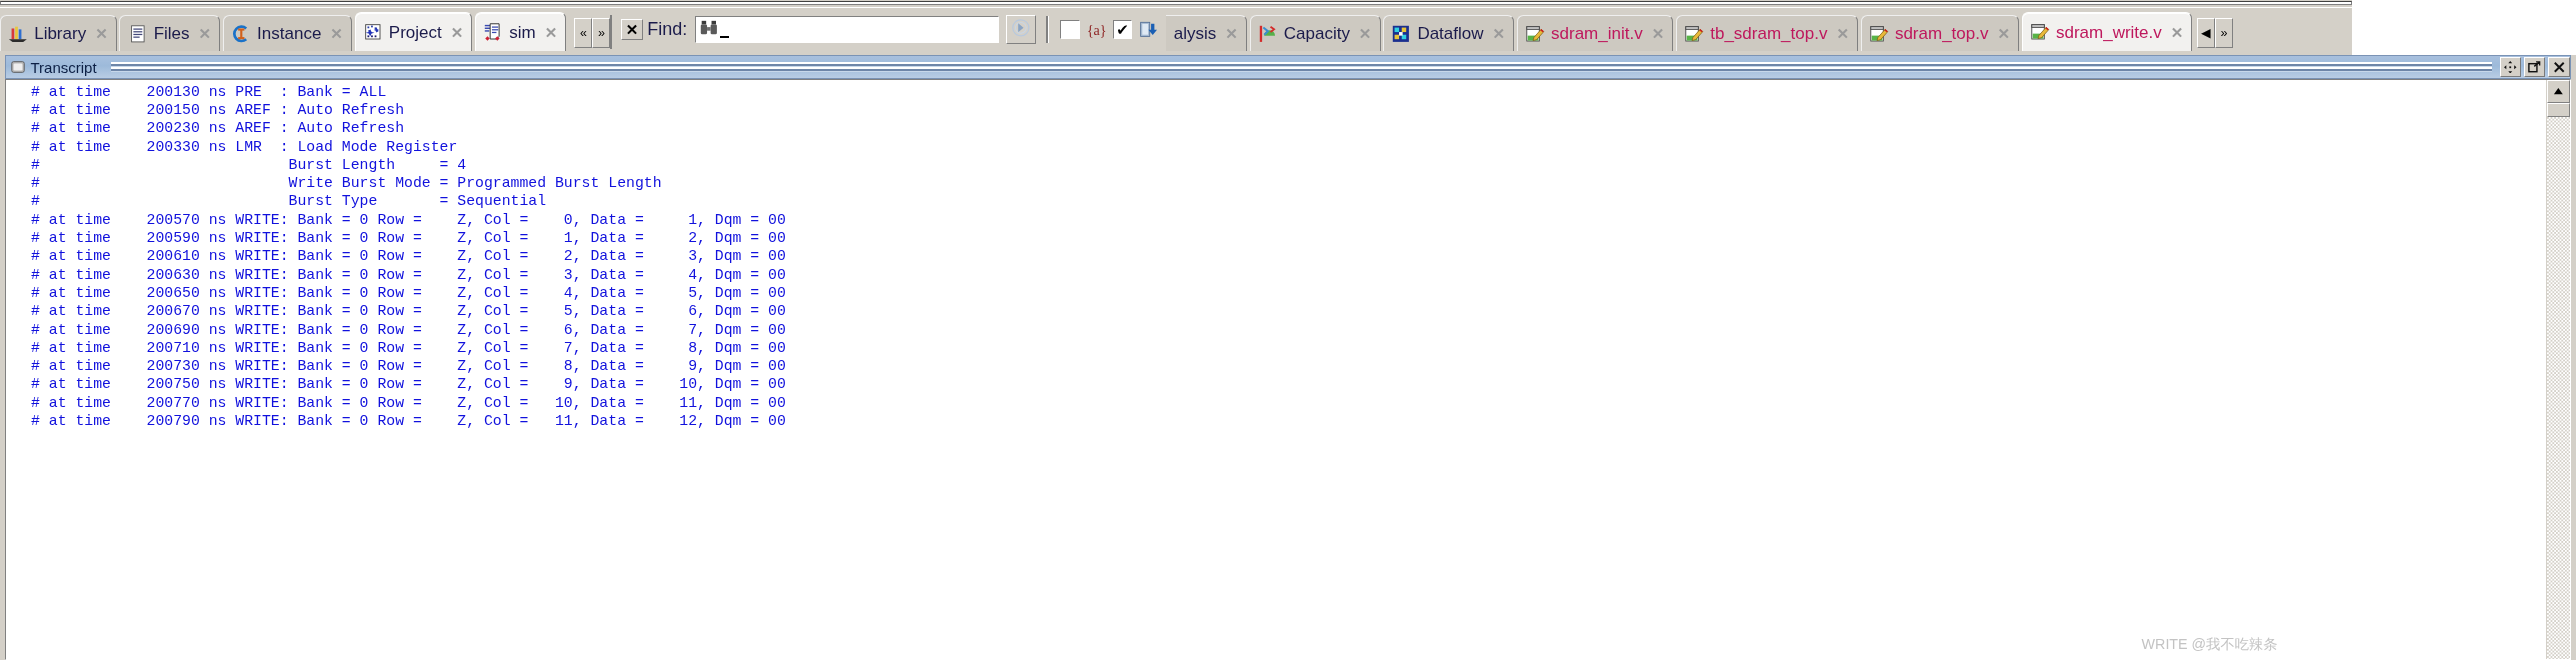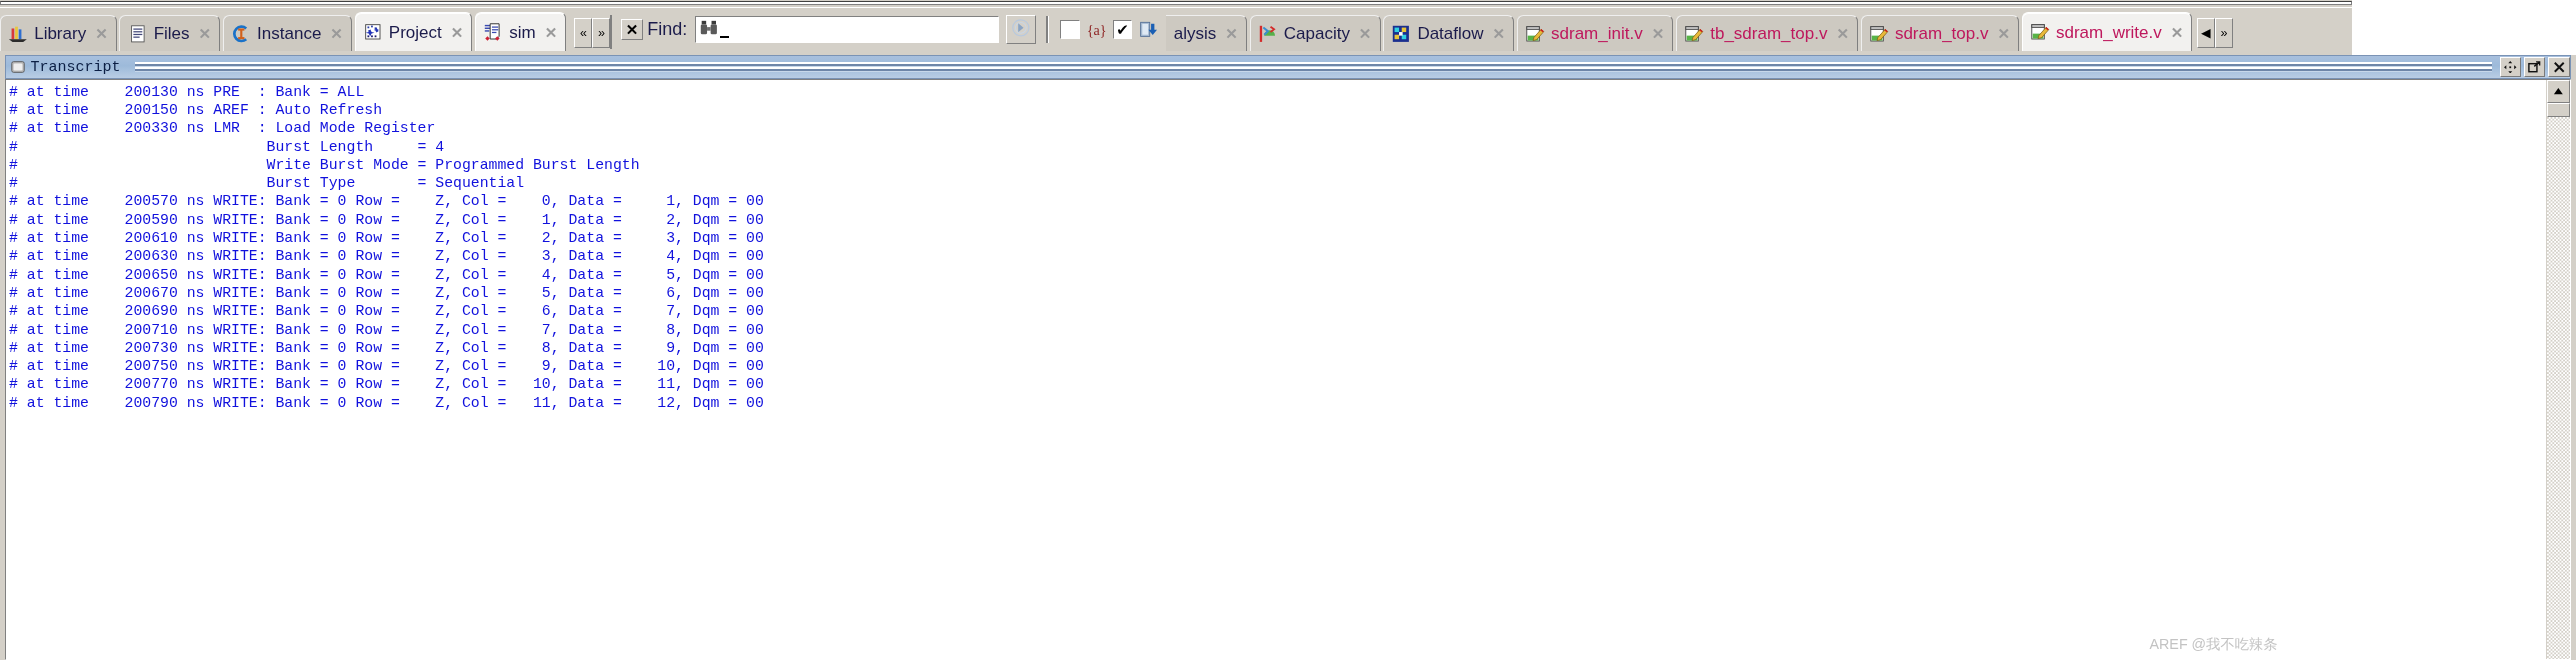--- a/index.html
+++ b/index.html
@@ -219,21 +219,21 @@
     height: 24px;
     margin: 0 5.4px 0 5.4px;
     background: linear-gradient(to bottom, #a8c0de 0%, #9dbada 45%, #b9cde4 100%);
     display: flex;
     align-items: center;
     border: 0.9px solid #7a93b5;
     box-sizing: border-box;
   }
   .pane-title-icon { margin: 0 4.5px 0 3.6px; width: 16px; height: 16px; }
   .pane-title-text {
-    font-family: Liberation Mono, monospace;
+    font-family: Liberation Sans, sans-serif;
     font-size: 15px;
     color: #0c1f44;
     margin-right: 9px;
     white-space: nowrap;
   }
   .grip {
     flex: 1 1 auto;
     height: 10.7px;
     background: repeating-linear-gradient(
       to bottom,
@@ -259,20 +259,21 @@
     position: absolute;
     left: 5.4px;
     right: 5.4px;
     top: 24px;
     bottom: 0;
     background: #ffffff;
     border: 1.8px solid;
     border-color: #808080 #ffffff #ffffff #808080;
     box-sizing: border-box;
     display: flex;
+    padding-left: 22px;
   }
 
   .transcript {
     flex: 1 1 auto;
     position: relative;
     overflow: hidden;
     background: #ffffff;
     padding: 2.7px 0 0 2.7px;
   }
   .tline {
@@ -610,38 +611,39 @@
             <path d="M2 2 L12 12 M12 2 L2 12" stroke="#111" stroke-width="2.2"></path>
           </svg>
         </span>
       </span>
     </div>
 
     <div class="pane-body">
       <div class="transcript">
         <div class="tline"># at time    200130 ns PRE  : Bank = ALL</div>
         <div class="tline"># at time    200150 ns AREF : Auto Refresh</div>
+        <div class="tline"># at time    200230 ns AREF : Auto Refresh</div>
         <div class="tline"># at time    200330 ns LMR  : Load Mode Register</div>
         <div class="tline">#                            Burst Length     = 4</div>
         <div class="tline">#                            Write Burst Mode = Programmed Burst Length</div>
         <div class="tline">#                            Burst Type       = Sequential</div>
         <div class="tline"># at time    200570 ns WRITE: Bank = 0 Row =    Z, Col =    0, Data =     1, Dqm = 00</div>
         <div class="tline"># at time    200590 ns WRITE: Bank = 0 Row =    Z, Col =    1, Data =     2, Dqm = 00</div>
         <div class="tline"># at time    200610 ns WRITE: Bank = 0 Row =    Z, Col =    2, Data =     3, Dqm = 00</div>
         <div class="tline"># at time    200630 ns WRITE: Bank = 0 Row =    Z, Col =    3, Data =     4, Dqm = 00</div>
         <div class="tline"># at time    200650 ns WRITE: Bank = 0 Row =    Z, Col =    4, Data =     5, Dqm = 00</div>
         <div class="tline"># at time    200670 ns WRITE: Bank = 0 Row =    Z, Col =    5, Data =     6, Dqm = 00</div>
         <div class="tline"># at time    200690 ns WRITE: Bank = 0 Row =    Z, Col =    6, Data =     7, Dqm = 00</div>
         <div class="tline"># at time    200710 ns WRITE: Bank = 0 Row =    Z, Col =    7, Data =     8, Dqm = 00</div>
         <div class="tline"># at time    200730 ns WRITE: Bank = 0 Row =    Z, Col =    8, Data =     9, Dqm = 00</div>
         <div class="tline"># at time    200750 ns WRITE: Bank = 0 Row =    Z, Col =    9, Data =    10, Dqm = 00</div>
         <div class="tline"># at time    200770 ns WRITE: Bank = 0 Row =    Z, Col =   10, Data =    11, Dqm = 00</div>
         <div class="tline"># at time    200790 ns WRITE: Bank = 0 Row =    Z, Col =   11, Data =    12, Dqm = 00</div>
 
-        <div class="watermark">AREF @我不吃辣条</div>
+        <div class="watermark">WRITE @我不吃辣条</div>
       </div>
 
       <div class="vscroll">
         <div class="vs-btn">
           <svg width="10.7" height="9" viewBox="0 0 12 10">
             <path d="M6 1 L11 8 L1 8 Z" fill="#000"></path>
           </svg>
         </div>
         <div class="vs-thumb"></div>
         <div class="vs-track"></div>

